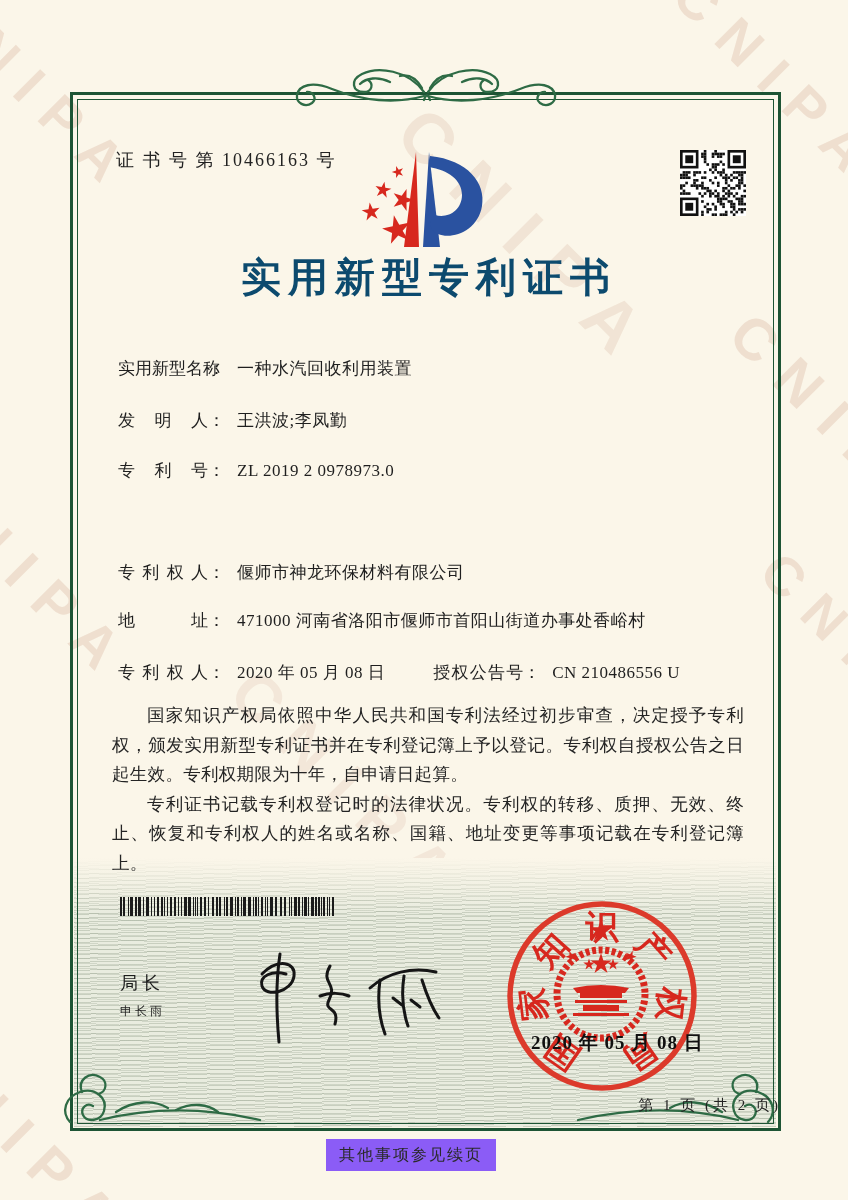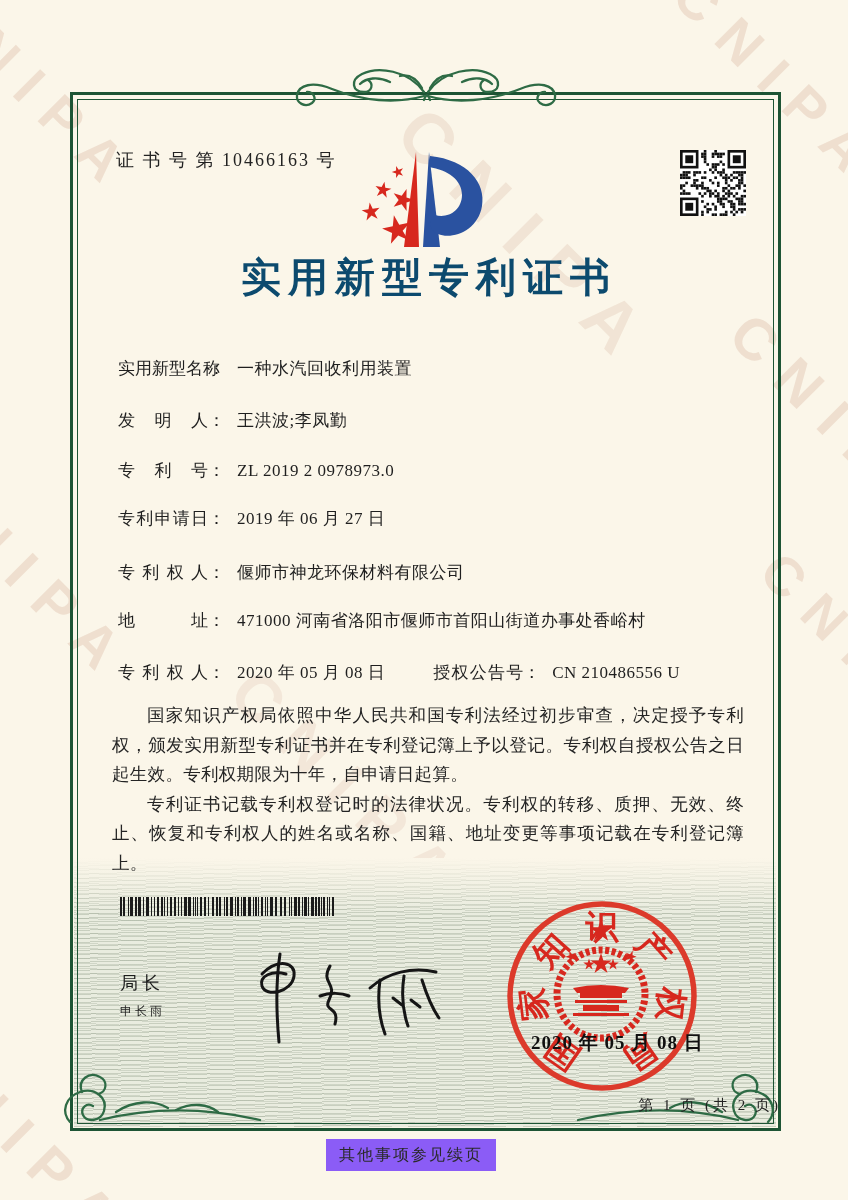--- a/index.html
+++ b/index.html
@@ -324,23 +324,20 @@
 
     <div class="abs frow" style="top:357px">
       <span class="flabel">实用新型名称</span><span class="fcolon">：</span><span class="fvalue">一种水汽回收利用装置</span>
     </div>
     <div class="abs frow" style="top:409px">
       <span class="flabel">发明人</span><span class="fcolon">：</span><span class="fvalue">王洪波;李凤勤</span>
     </div>
     <div class="abs frow" style="top:459px">
       <span class="flabel">专利号</span><span class="fcolon">：</span><span class="fvalue">ZL 2019 2 0978973.0</span>
     </div>
-    <div class="abs frow" style="top:507px">
-      <span class="flabel">专利申请日</span><span class="fcolon">：</span><span class="fvalue">2019 年 06 月 27 日</span>
-    </div>
     <div class="abs frow" style="top:561px">
       <span class="flabel">专利权人</span><span class="fcolon">：</span><span class="fvalue">偃师市神龙环保材料有限公司</span>
     </div>
     <div class="abs frow" style="top:609px">
       <span class="flabel">地址</span><span class="fcolon">：</span><span class="fvalue">471000 河南省洛阳市偃师市首阳山街道办事处香峪村</span>
     </div>
     <div class="abs frow" style="top:661px">
       <span class="flabel">专利权人</span><span class="fcolon">：</span><span class="fvalue">2020 年 05 月 08 日</span><span class="pair2"></span><span class="flabel">授权公告号</span><span class="fcolon">：</span><span class="fvalue">CN 210486556 U</span>
     </div>
 

